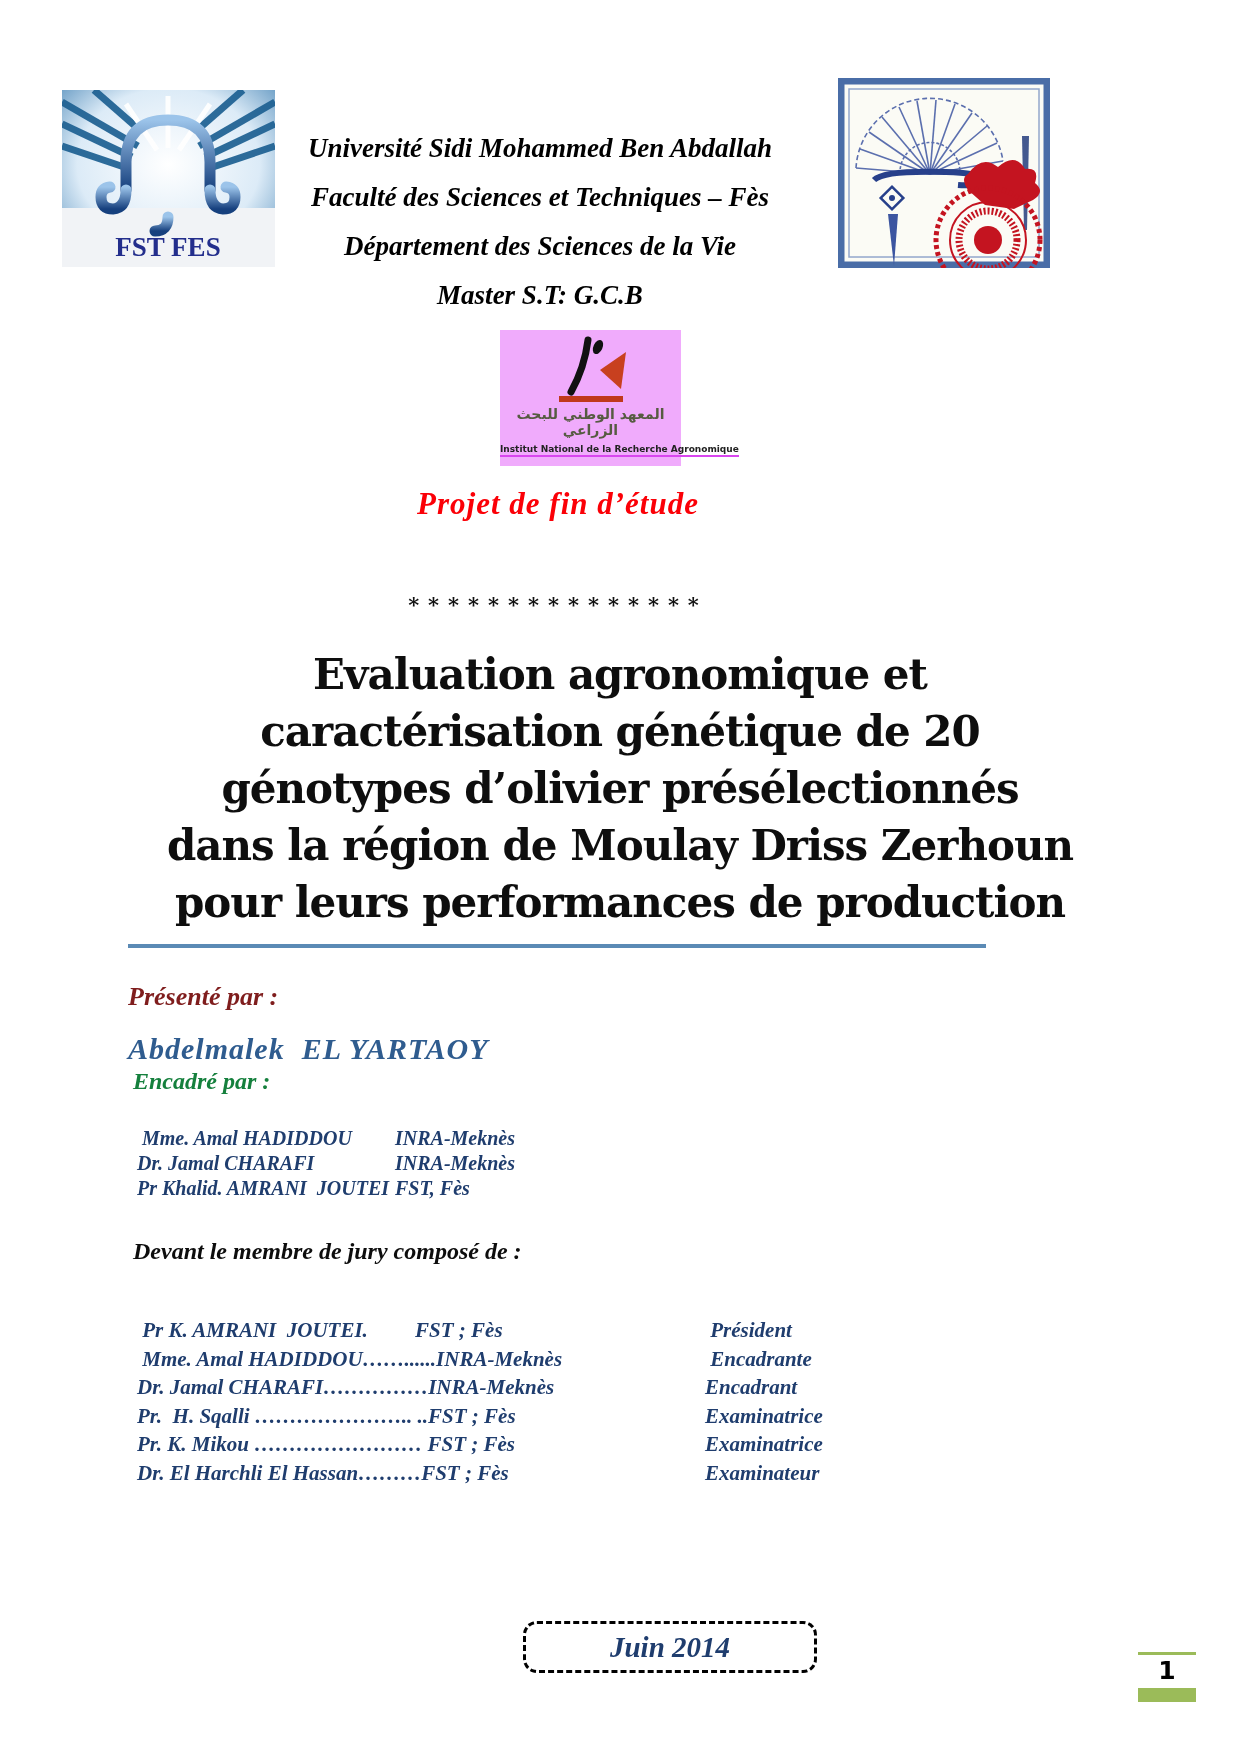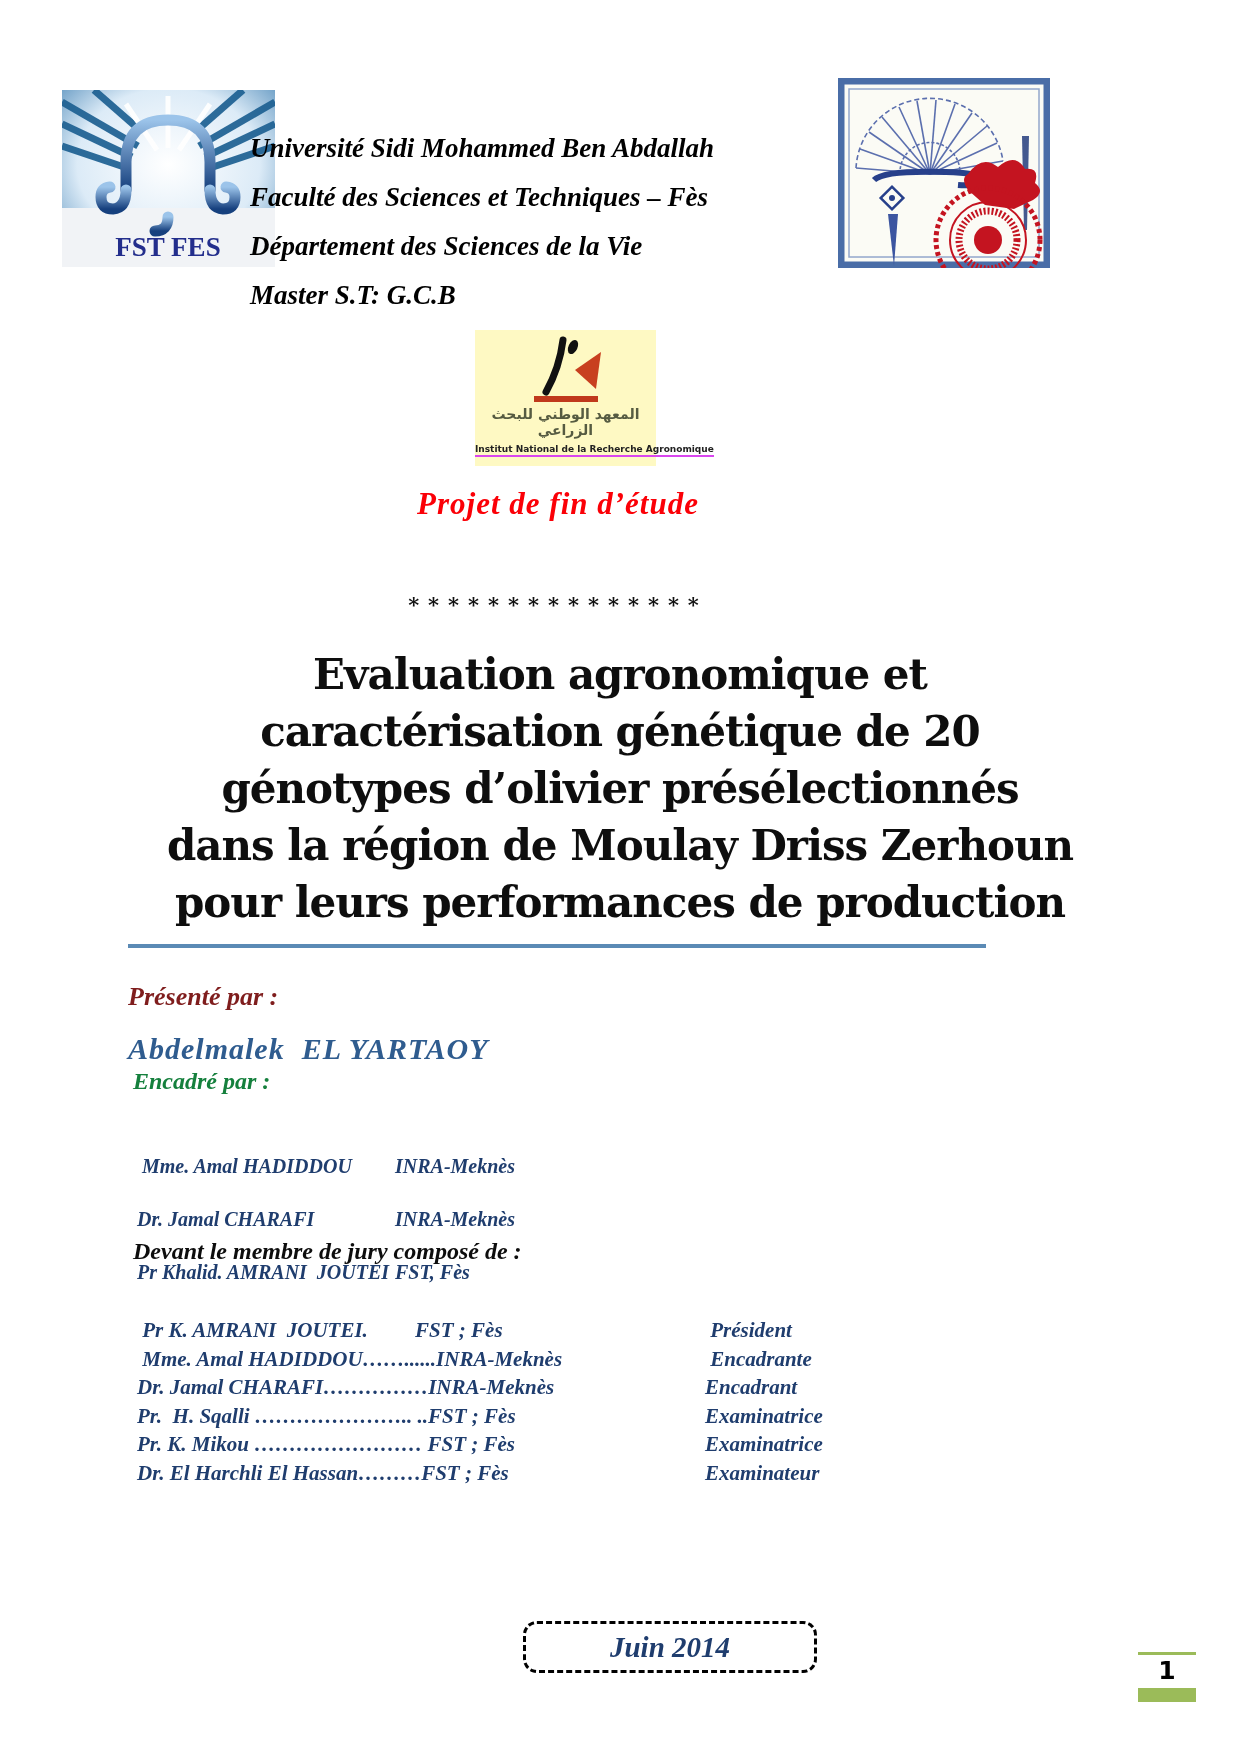--- a/index.html
+++ b/index.html
@@ -5,28 +5,28 @@
   html,body{margin:0;padding:0;}
   body{
     width:1241px;height:1754px;position:relative;background:#ffffff;
     font-family:"Liberation Serif", serif;overflow:hidden;
   }
   
   .fst-logo{position:absolute;left:62px;top:90px;width:213px;height:177px;}
   .emblem{position:absolute;left:838px;top:78px;width:212px;height:190px;}
   
   .header-text{
-    position:absolute;left:250px;top:124px;width:580px;
+    position:absolute;left:250px;top:124px;width:580px;text-align:center;
     font-weight:bold;font-style:italic;font-size:27px;color:#000;
   }
   .header-text .hline{line-height:49px;white-space:nowrap;}
   
   .inra{
-    position:absolute;left:475px;top:330px;width:181px;height:136px;
-    background:#fef9c3;text-align:center;
+    position:absolute;left:500px;top:330px;width:181px;height:136px;
+    background:#f0abfc;text-align:center;
   }
   .inra svg{display:block;margin:4px auto 0;}
   .inra-arabic{font-family:"DejaVu Sans", sans-serif;font-size:14px;font-weight:bold;color:#565b41;line-height:16px;}
   .inra-french{
     display:inline-block;font-family:"DejaVu Sans", sans-serif;font-size:9px;font-weight:bold;color:#222;
     border-bottom:2px solid #d946ef;padding-bottom:1px;margin-top:1px;white-space:nowrap;
   }
   
   .projet{
     position:absolute;left:128px;top:486px;width:860px;text-align:center;
@@ -54,21 +54,21 @@
   }
   .encadre{
     position:absolute;left:133px;top:1068px;
     font-size:24px;font-weight:bold;font-style:italic;color:#15803d;
   }
   
   .advisors{
     position:absolute;left:137px;top:1126px;
     font-size:20px;font-weight:bold;font-style:italic;color:#1f3d6e;line-height:25px;
   }
-  .adv-name{display:inline-block;width:258px;white-space:pre;margin-top:28px;}
+  .adv-name{display:inline-block;width:258px;white-space:pre;}
   .adv-aff{white-space:pre;}
   
   .devant{
     position:absolute;left:133px;top:1238px;
     font-size:24px;font-weight:bold;font-style:italic;color:#0d0d0d;
   }
   .jury{
     position:absolute;left:137px;top:1316px;
     font-size:21px;font-weight:bold;font-style:italic;color:#1f3d6e;line-height:28.5px;
   }

